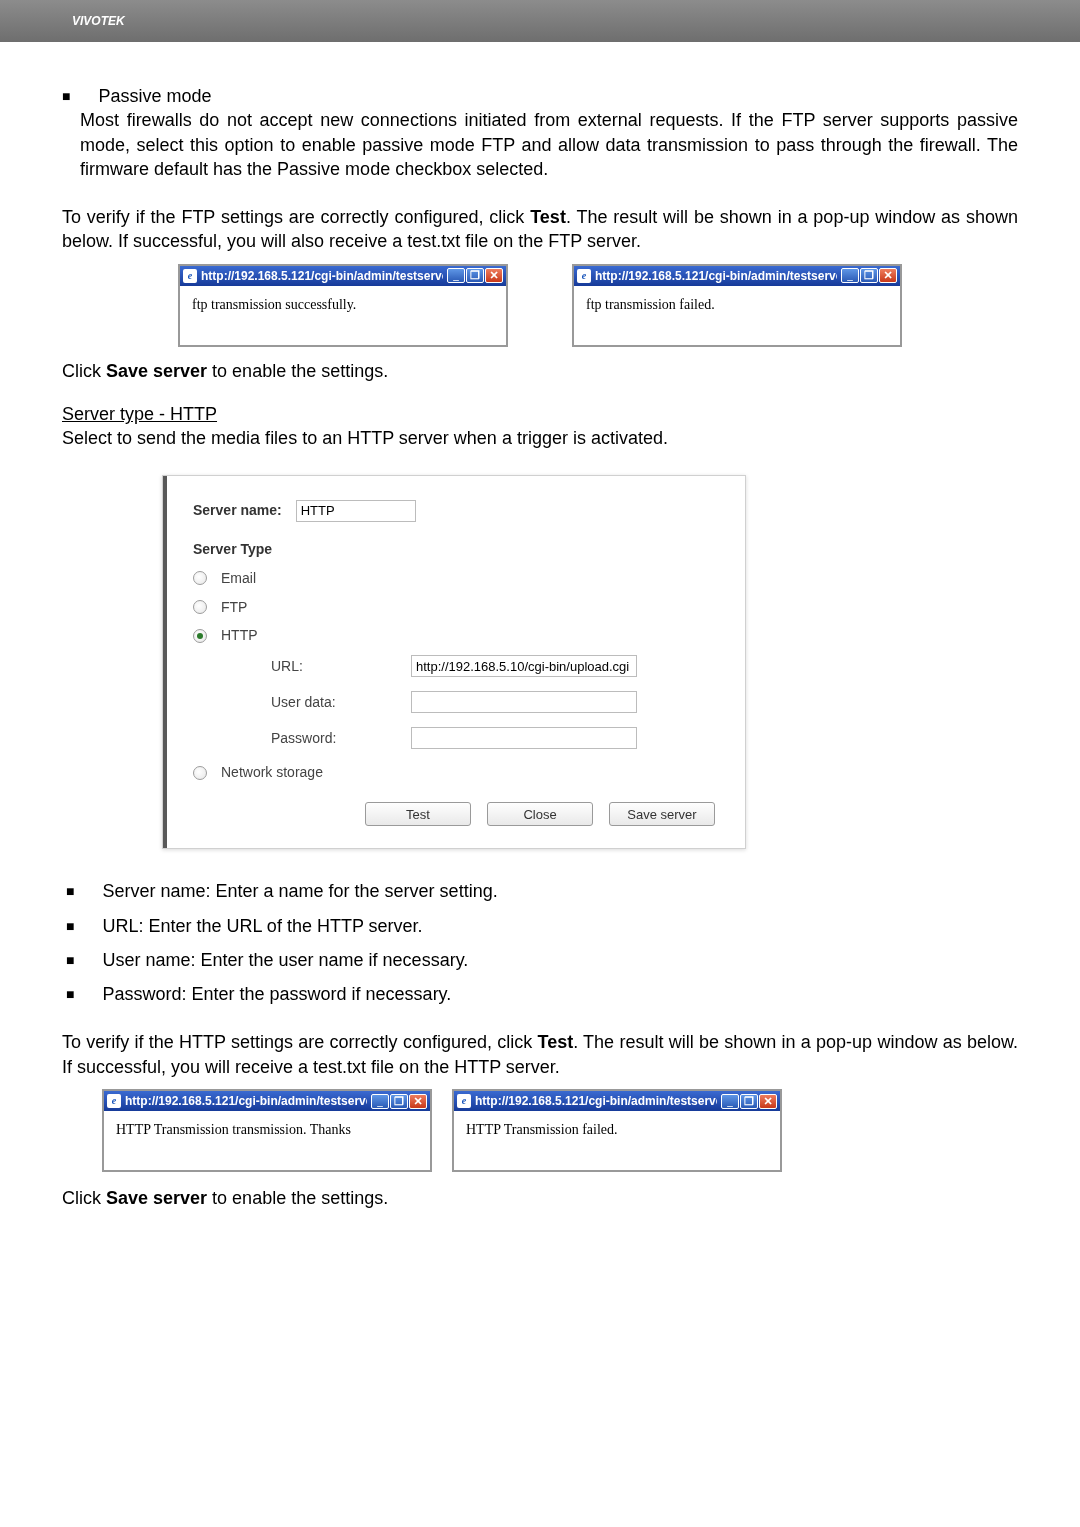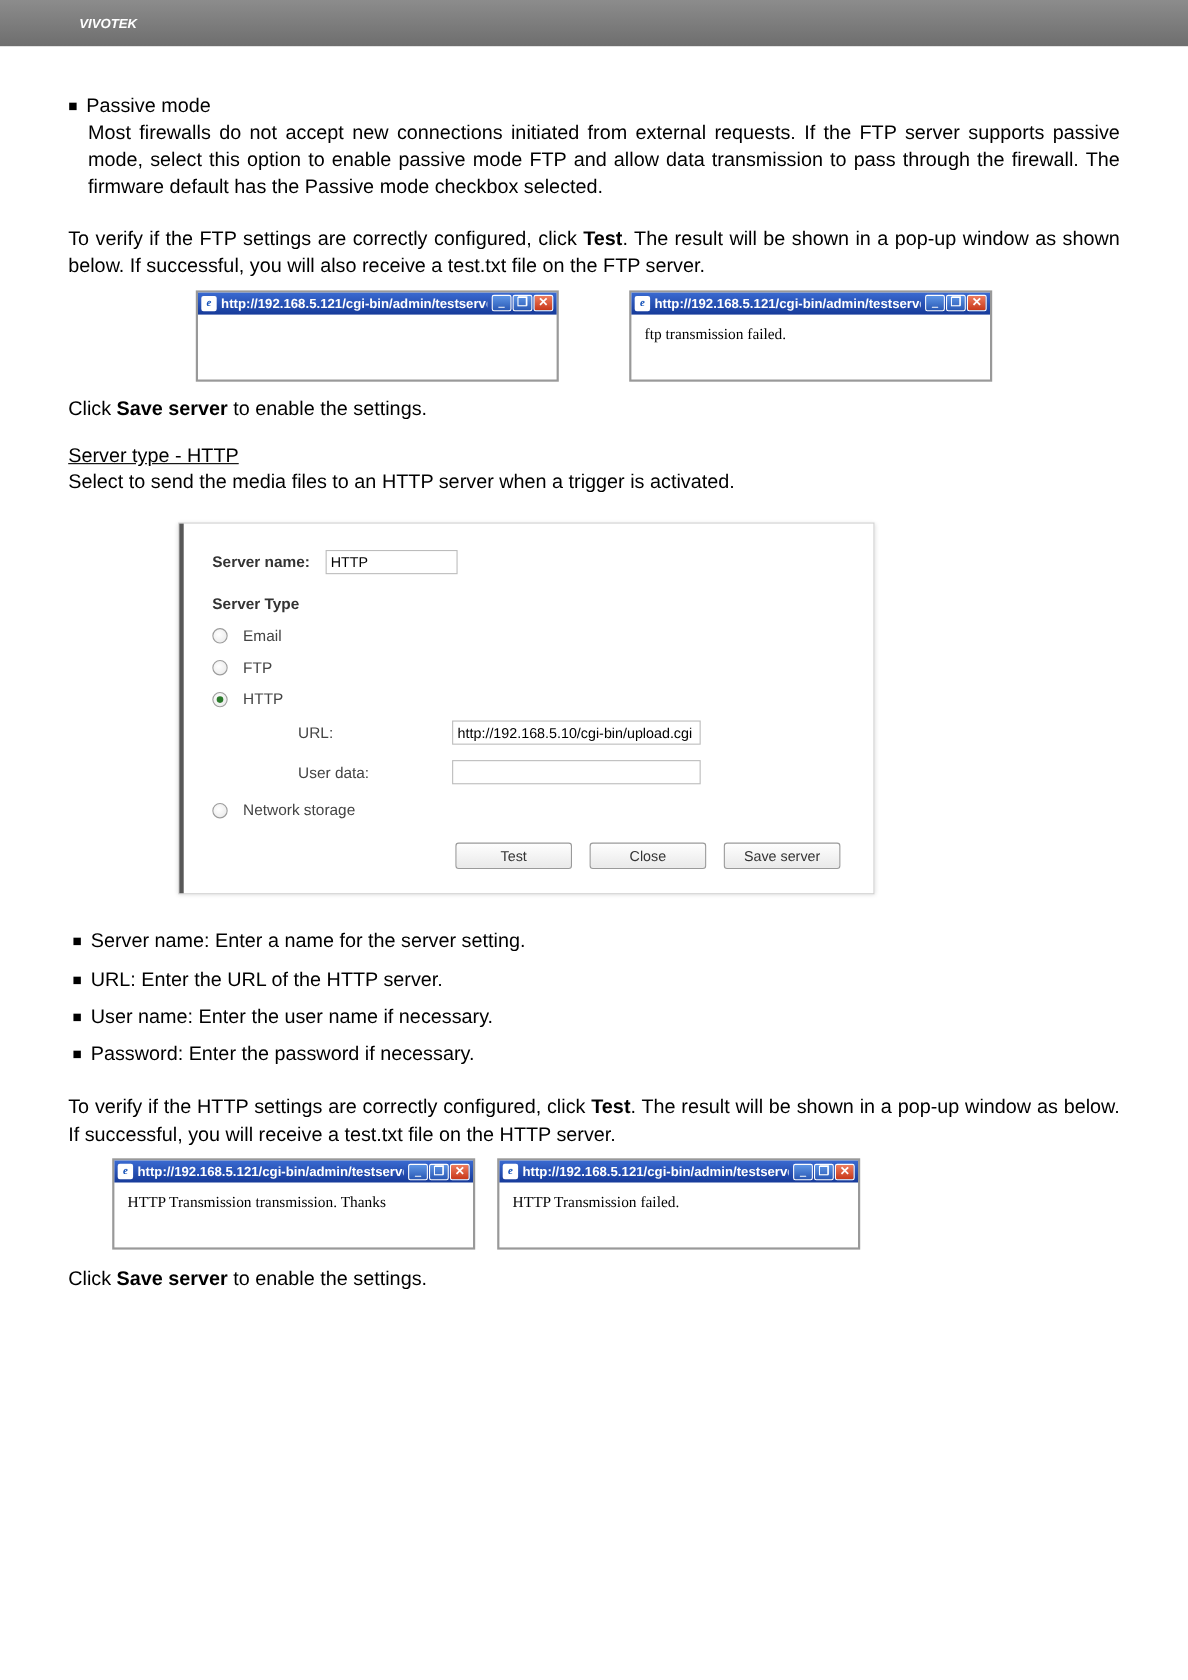--- a/index.html
+++ b/index.html
@@ -2,41 +2,41 @@
 <html><head>
 <meta charset="utf-8">
 <style>
   * { box-sizing: border-box; margin: 0; padding: 0; }
   body { font-family: Arial, Helvetica, sans-serif; background: #fff; width: 1080px; margin: 0 auto; color: #000; }
   .header-bar { background: linear-gradient(to bottom, #8c8c8c, #6e6e6e); color: #fff; font-style: italic; font-weight: bold; font-size: 12px; padding: 14px 72px; }
   .content { padding: 40px 62px 70px 62px; font-size: 18px; line-height: 1.35; }
 
   .bullet-row { display: flex; align-items: flex-start; gap: 8px; margin-top: 2px; }
   .bullet-mark { font-size: 14px; line-height: 24px; }
-  .bullet-text { flex: 1; }
+  .bullet-text { flex: 1; margin-left: 20px; }
   .indent { padding-left: 18px; margin-bottom: 6px; text-align: justify; }
   .para { margin-top: 24px; text-align: justify; }
   .para2 { margin-top: 4px; }
   .underline { text-decoration: underline; margin-top: 19px; }
   .strong { font-weight: bold; }
 
   .popup-row { display: flex; gap: 64px; justify-content: center; margin: 10px 0 12px 0; }
   .popup { width: 330px; border: 2px solid #999; background: #fff; font-family: 'Times New Roman', serif; font-size: 14px; }
   .popup-title { background: linear-gradient(to bottom, #3a6ad1, #163a99); color: #fff; display: flex; align-items: center; padding: 2px 3px; font-size: 12px; font-weight: bold; }
   .popup-title .ie-icon { width: 14px; height: 14px; background: #fff; border-radius: 2px; margin-right: 4px; display: inline-flex; align-items: center; justify-content: center; font-size: 10px; color: #1250b8; font-weight: bold; font-style: italic; }
   .popup-title .title-text { flex: 1; white-space: nowrap; overflow: hidden; text-overflow: clip; font-family: Arial, sans-serif; font-weight: bold; }
   .popup-title .win-btns { display: flex; gap: 1px; margin-left: 4px; }
   .popup-title .wbtn { width: 18px; height: 15px; border: 1px solid #fff; border-radius: 2px; display: inline-flex; align-items: center; justify-content: center; font-size: 11px; font-weight: bold; line-height: 1; }
   .wbtn.min { background: linear-gradient(to bottom,#5e96e6,#2a59b5); color:#fff; }
   .wbtn.max { background: linear-gradient(to bottom,#5e96e6,#2a59b5); color:#fff; }
   .wbtn.close { background: linear-gradient(to bottom,#ef7d5e,#c8381a); color:#fff; }
   .popup-body { padding: 10px 12px 30px 12px; color: #000; }
   .popup-row.sm { gap: 20px; }
 
-  .config-card { width: 633px; margin: 24px 0 30px 100px; border: 1px solid #d0d0d0; background: #fff; box-shadow: 0 1px 4px rgba(0,0,0,0.15); padding: 24px 30px 22px 30px; font-size: 14px; color: #444; position: relative; }
+  .config-card { width: 584px; margin: 24px 0 30px 100px; border: 1px solid #d0d0d0; background: #fff; box-shadow: 0 1px 4px rgba(0,0,0,0.15); padding: 24px 30px 22px 30px; font-size: 14px; color: #444; position: relative; }
   .config-card::before { content: ""; position: absolute; left: 0; top: 0; bottom: 0; width: 4px; background: #585858; }
   .cfg-row { display: flex; align-items: center; gap: 14px; margin-bottom: 18px; }
   .cfg-row.small-gap { margin-bottom: 10px; }
   .cfg-label-strong { color: #333; font-weight: 600; }
   .radio { width: 14px; height: 14px; border-radius: 50%; border: 1px solid #9c9c9c; display: inline-block; position: relative; background: radial-gradient(circle at 40% 40%, #fff, #e6e6e6); }
   .radio.selected::after { content: ""; position: absolute; top: 3px; left: 3px; width: 6px; height: 6px; border-radius: 50%; background: #2b7a2b; }
   .http-fields { padding-left: 34px; }
   .http-fields .frow { display: flex; align-items: center; margin-bottom: 14px; margin-left: 44px; }
   .http-fields .flabel { width: 140px; }
   .http-fields input { width: 226px; height: 22px; border: 1px solid #bcbcbc; padding: 0 4px; font-size: 13px; }
@@ -71,20 +71,21 @@
     <div class="popup">
       <div class="popup-title">
         <span class="ie-icon">e</span>
         <span class="title-text">http://192.168.5.121/cgi-bin/admin/testserver.cgi - ...</span>
         <span class="win-btns">
           <span class="wbtn min">_</span>
           <span class="wbtn max">❐</span>
           <span class="wbtn close">✕</span>
         </span>
       </div>
+      <div class="popup-body">ftp transmission successfully.</div>
     </div>
 
     <div class="popup">
       <div class="popup-title">
         <span class="ie-icon">e</span>
         <span class="title-text">http://192.168.5.121/cgi-bin/admin/testserver.cgi - ...</span>
         <span class="win-btns">
           <span class="wbtn min">_</span>
           <span class="wbtn max">❐</span>
           <span class="wbtn close">✕</span>
@@ -125,20 +126,24 @@
 
     <div class="http-fields">
       <div class="frow">
         <span class="flabel">URL:</span>
         <input type="text" value="http://192.168.5.10/cgi-bin/upload.cgi" style="">
       </div>
       <div class="frow">
         <span class="flabel">User data:</span>
         <input type="text" value="" style="">
       </div>
+      <div class="frow">
+        <span class="flabel">Password:</span>
+        <input type="password" value="" style="">
+      </div>
     </div>
 
     <div class="cfg-row small-gap" style="margin-top:4px;">
       <span class="radio"></span>
       <span>Network storage</span>
     </div>
 
     <div class="btn-row">
       <button>Test</button>
       <button>Close</button>

